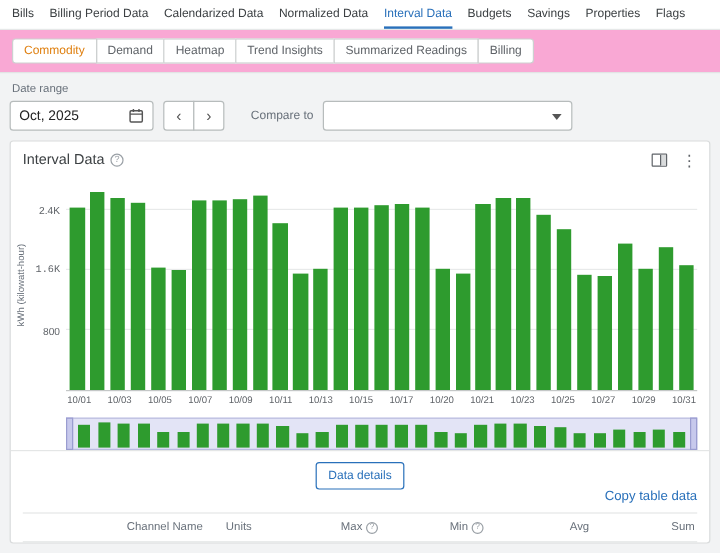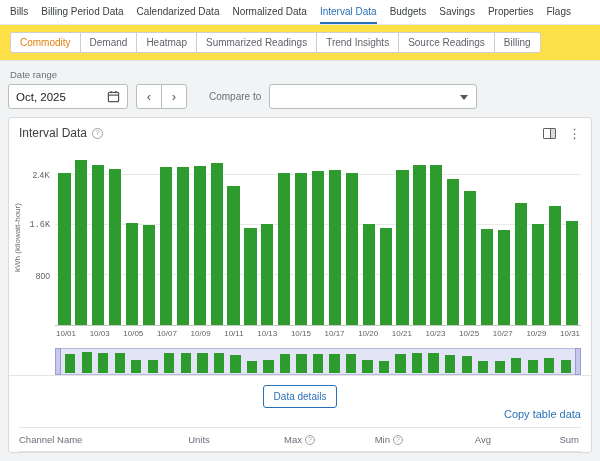--- a/index.html
+++ b/index.html
@@ -8,21 +8,21 @@
     font-family:"Liberation Sans", sans-serif;
     font-size:11px; color:#333; background:#fff;
   }
   
   .top-tabs { display:flex; gap:13px; align-items:center; height:25px; padding:0 10px;
               border-bottom:1px solid #e6e8e8; background:#fff; }
   .top-tab { font-size:10px; color:#3c4043; height:100%; display:flex; align-items:center;
              border-bottom:2px solid transparent; cursor:pointer; white-space:nowrap; }
   .top-tab.active { color:#2970ba; border-bottom-color:#2970ba; }
   
-  .sub-tabs { display:flex; padding:7px 10px 7px; background:#fde047; }
+  .sub-tabs { display:flex; padding:7px 10px 7px; background:#f9a8d4; }
   .sub-tab { font-size:10px; color:#5f6368; background:#fff; border:1px solid #cdd0d0;
              padding:4px 9px; margin-left:-1px; cursor:pointer; white-space:nowrap; }
   .sub-tab:first-child { border-radius:3px 0 0 3px; margin-left:0; }
   .sub-tab:last-child { border-radius:0 3px 3px 0; }
   .sub-tab.active { color:#df7f0e; position:relative; z-index:1; }
   
   .page-body { background:#f2f3f4; border-top:1px solid #e2e4e4; height:calc(461px - 25px - 33px); padding:6px 8px 8px; }
   .filter-label { font-size:9.5px; color:#68707a; margin:2px 0 4px 2px; }
   .filter-row { display:flex; align-items:center; }
   .date-input { display:flex; align-items:center; justify-content:space-between; width:120px; height:25px;
@@ -77,21 +77,21 @@
   .card-divider { border-top:1px solid #e4e6e6; }
   
   .actions { display:flex; align-items:center; padding:9px 10px 7px;flex-direction:column; }
   .btn-outline { border:1px solid #2970ba; color:#2970ba; background:#fff; border-radius:3px;
                  padding:5px 10px; font-size:10px; cursor:pointer; font-family:inherit; }
   .copy-link { margin-left:auto; color:#2970ba; font-size:11px; cursor:pointer; }
   
   .table { margin:0 10px; }
   .thead { display:flex; align-items:center; border-top:1px solid #e4e6e6; border-bottom:1px solid #e4e6e6;
            padding:6px 0; font-size:9.5px; color:#68707a; }
-  .col-name { flex:1; text-align:left; }
+  .col-name { flex:1; text-align:right; }
   .col-units { width:60px; text-align:center; }
   .col-num { width:88px; text-align:right; padding-right:2px; display:flex; justify-content:flex-end; align-items:center; gap:3px; }
   .help-icon.sm { width:10px; height:10px; font-size:7px; margin-left:0; }
 </style>
 </head>
 <body>
 
 <div class="top-tabs" id="top-tabs">
     <div class="top-tab">Bills</div>
     <div class="top-tab">Billing Period Data</div>
@@ -101,23 +101,22 @@
     <div class="top-tab">Budgets</div>
     <div class="top-tab">Savings</div>
     <div class="top-tab">Properties</div>
     <div class="top-tab">Flags</div>
   </div>
 
 <div class="sub-tabs" id="sub-tabs">
     <div class="sub-tab active">Commodity</div>
     <div class="sub-tab">Demand</div>
     <div class="sub-tab">Heatmap</div>
+    <div class="sub-tab">Trend Insights</div>
     <div class="sub-tab">Summarized Readings</div>
-    <div class="sub-tab">Trend Insights</div>
-    <div class="sub-tab">Source Readings</div>
     <div class="sub-tab">Billing</div>
   </div>
 
 <div class="page-body">
 
   <div class="filter-label">Date range</div>
   <div class="filter-row">
     <div class="date-input">
       <span>Oct, 2025</span>
       <svg class="cal-svg" viewBox="0 0 14 14">

